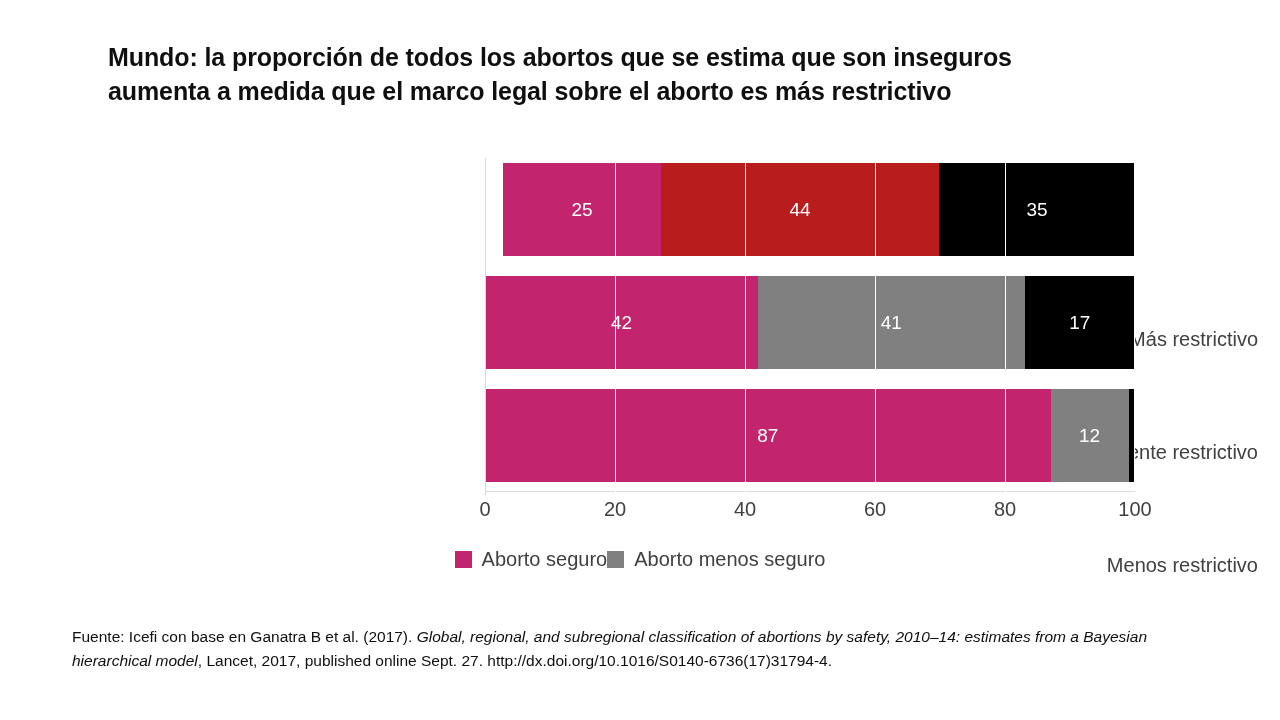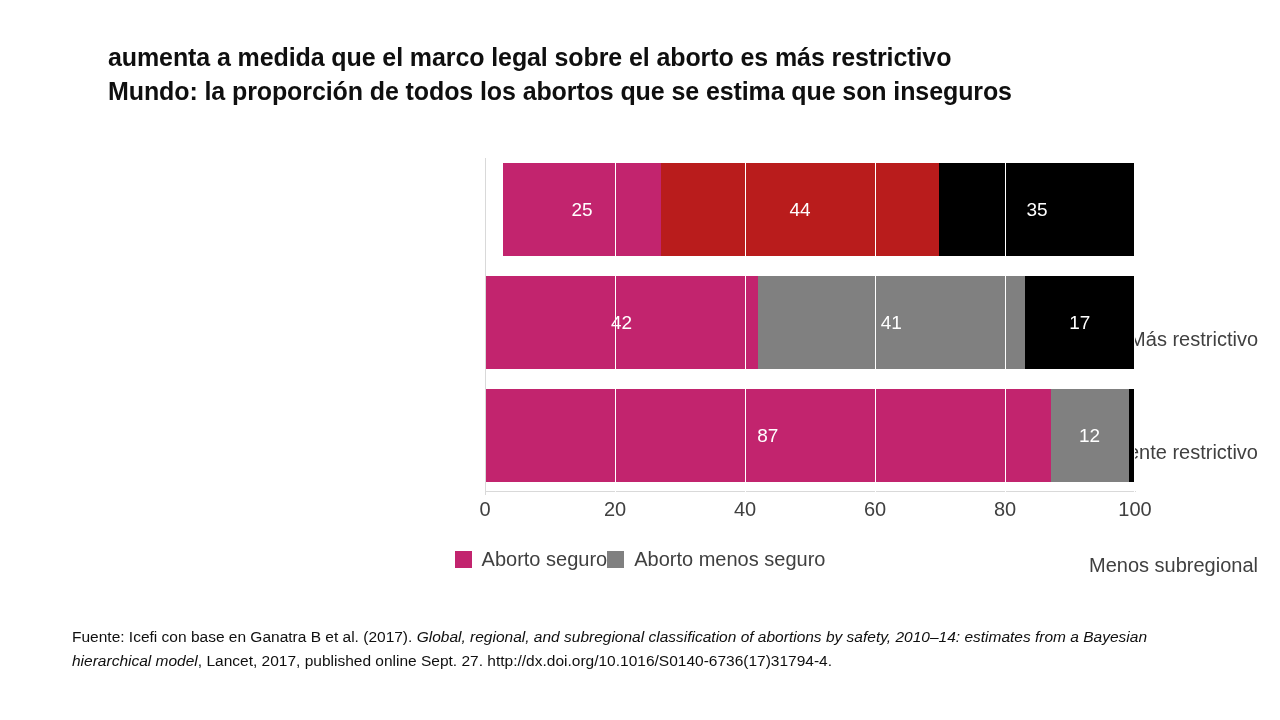--- a/index.html
+++ b/index.html
@@ -157,22 +157,22 @@
     font-size: 15.5px;
     line-height: 24px;
     color: #0f0f0f;
   }
   #source .it { font-style: italic; }
 </style>
 </head>
 <body>
 
 <div id="title-block">
+  <div class="title-line">Mundo: la proporción de todos los abortos que se estima que son inseguros</div>
   <div class="title-line">aumenta a medida que el marco legal sobre el aborto es más restrictivo</div>
-  <div class="title-line">Mundo: la proporción de todos los abortos que se estima que son inseguros</div>
 </div>
 
 <div id="chart">
 
   <div id="plot">
     <div class="gridline edge-left" style="left:0px;"></div>
     <div class="gridline" style="left:130px;"></div>
     <div class="gridline" style="left:260px;"></div>
     <div class="gridline" style="left:390px;"></div>
     <div class="gridline" style="left:520px;"></div>
@@ -210,21 +210,21 @@
         <span class="seg-label">12</span>
       </div>
       <div class="seg unsafe" style="width:1%;background:#000000;">
         <span class="seg-label"></span>
       </div>
     </div>
   </div>
 
   <div class="cat-label c0">Más restrictivo</div>
   <div class="cat-label c1">Moderadamente restrictivo</div>
-  <div class="cat-label c2">Menos subregional</div>
+  <div class="cat-label c2">Menos restrictivo</div>
 </div>
 
 <div id="x-axis-line"></div>
 <div class="x-tick" style="left:485px;">0</div>
 <div class="x-tick" style="left:615px;">20</div>
 <div class="x-tick" style="left:745px;">40</div>
 <div class="x-tick" style="left:875px;">60</div>
 <div class="x-tick" style="left:1005px;">80</div>
 <div class="x-tick" style="left:1135px;">100</div>
 

